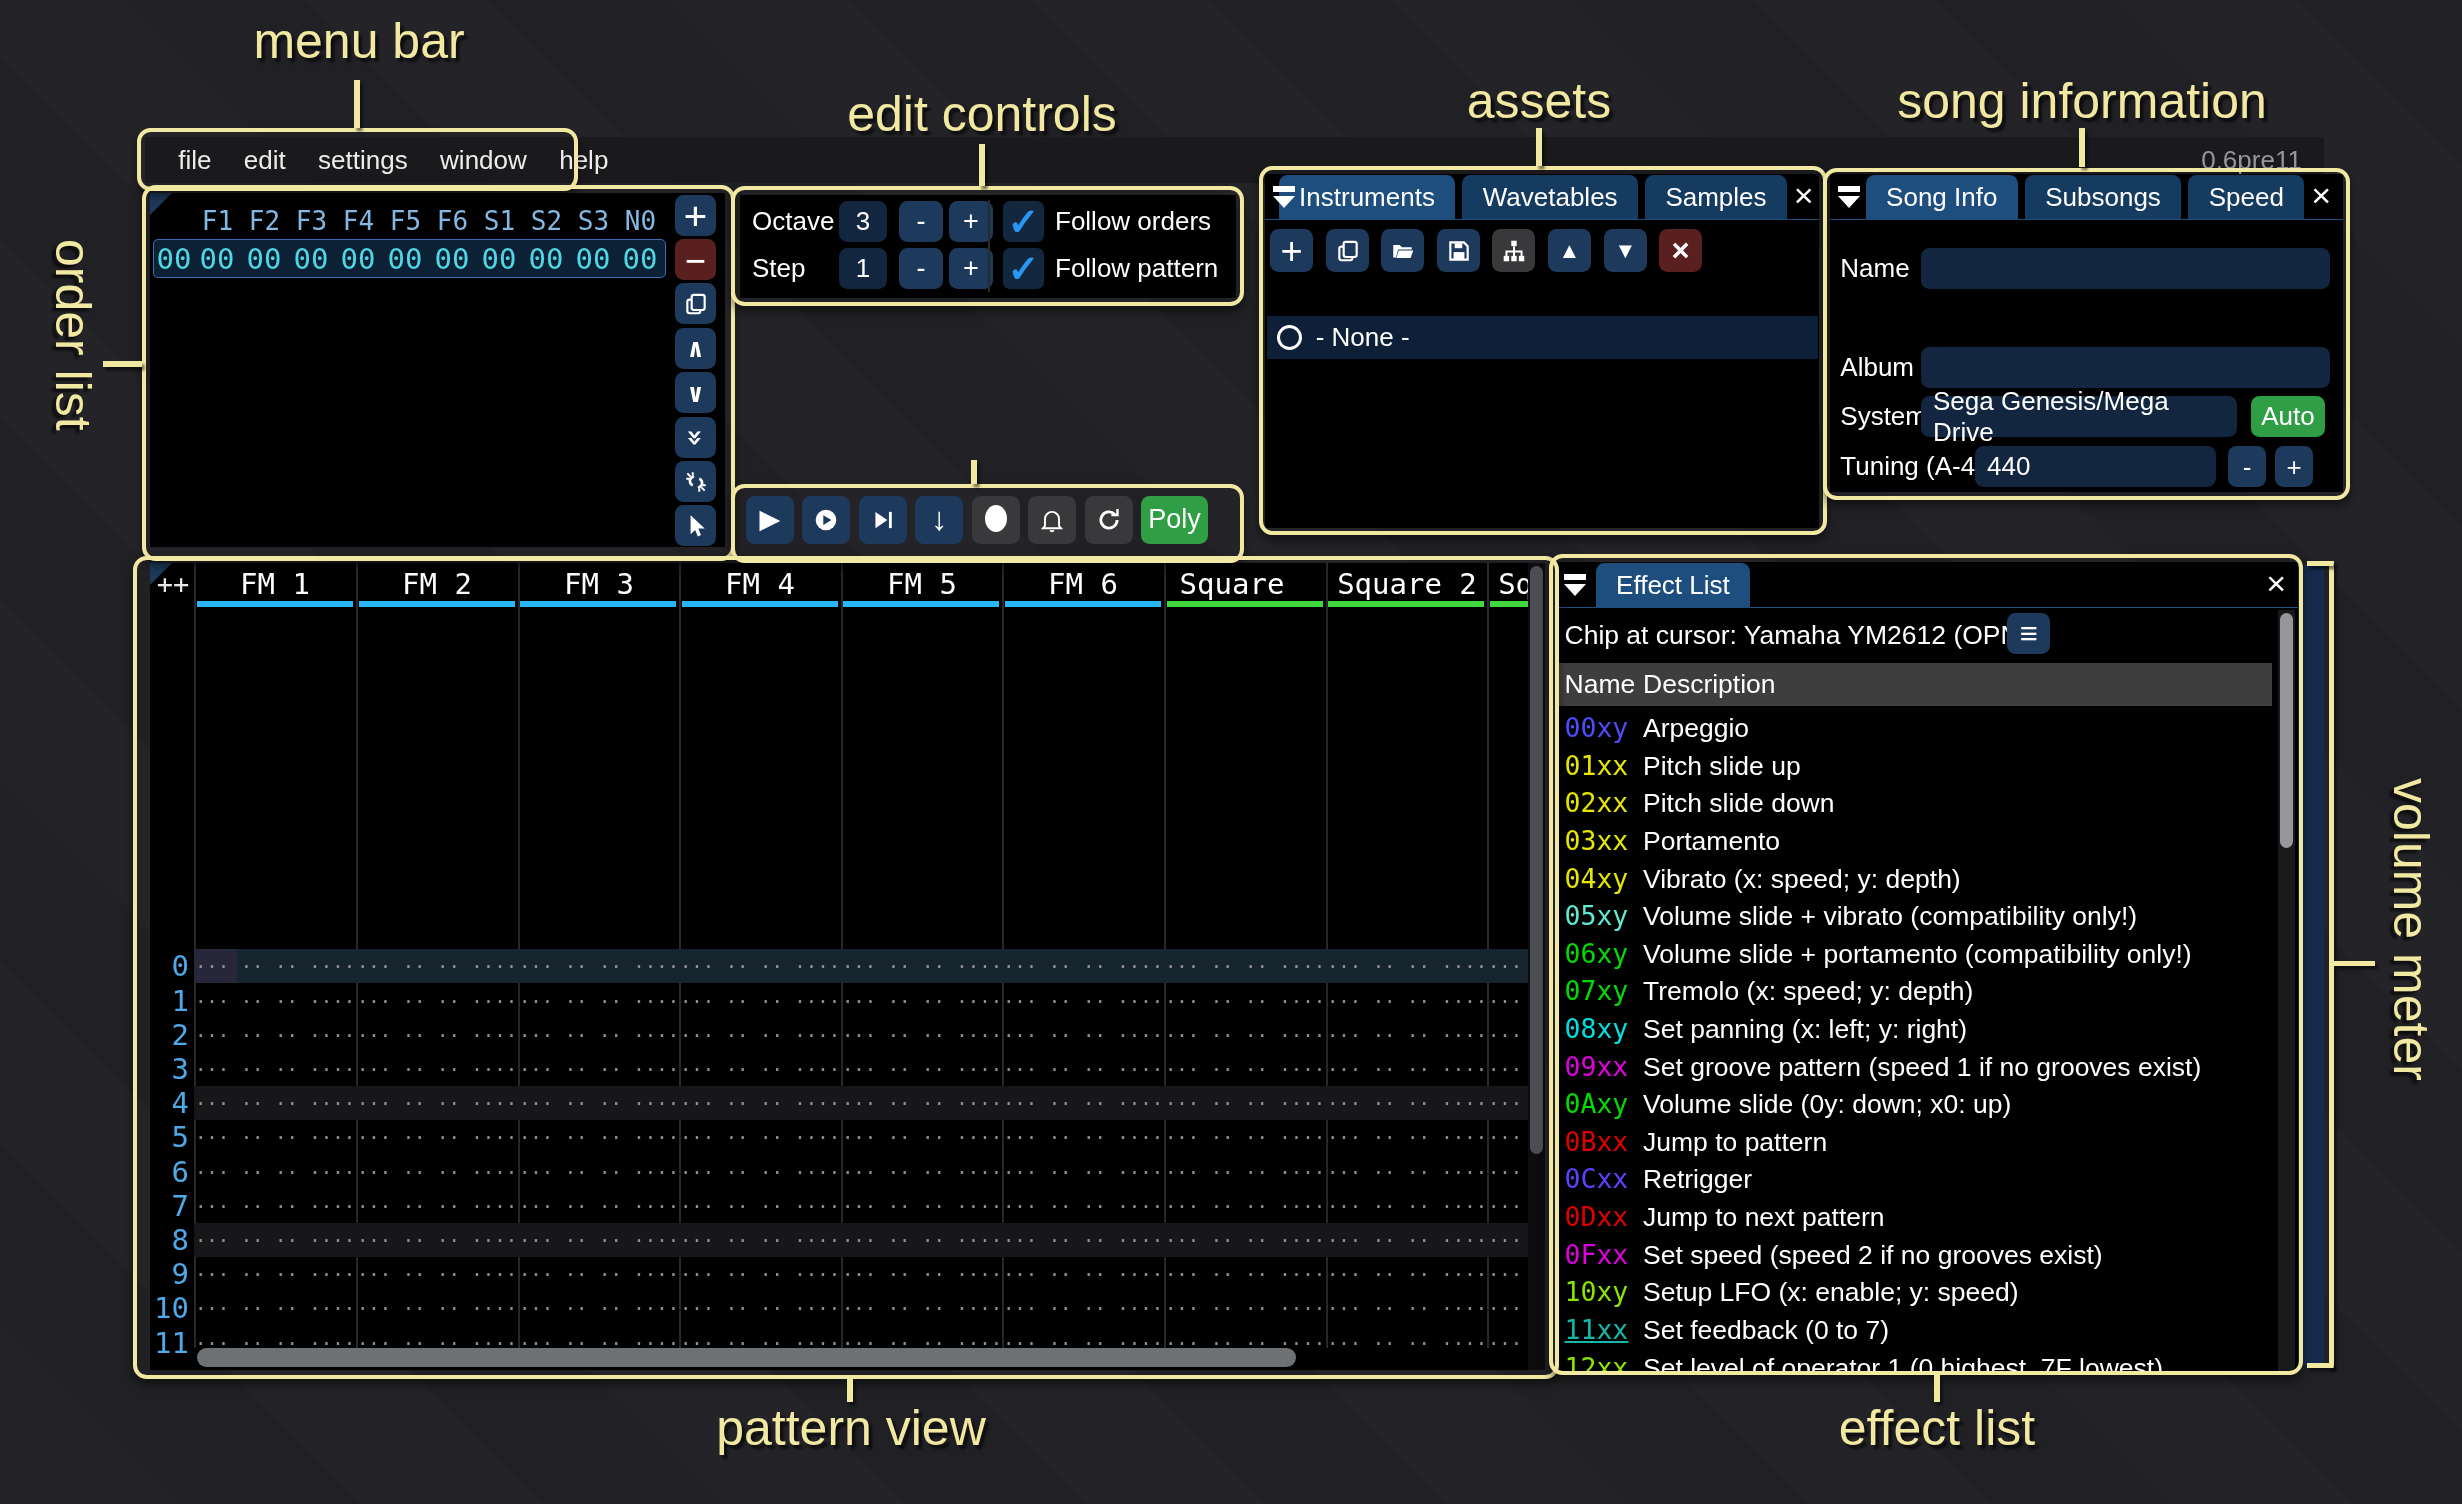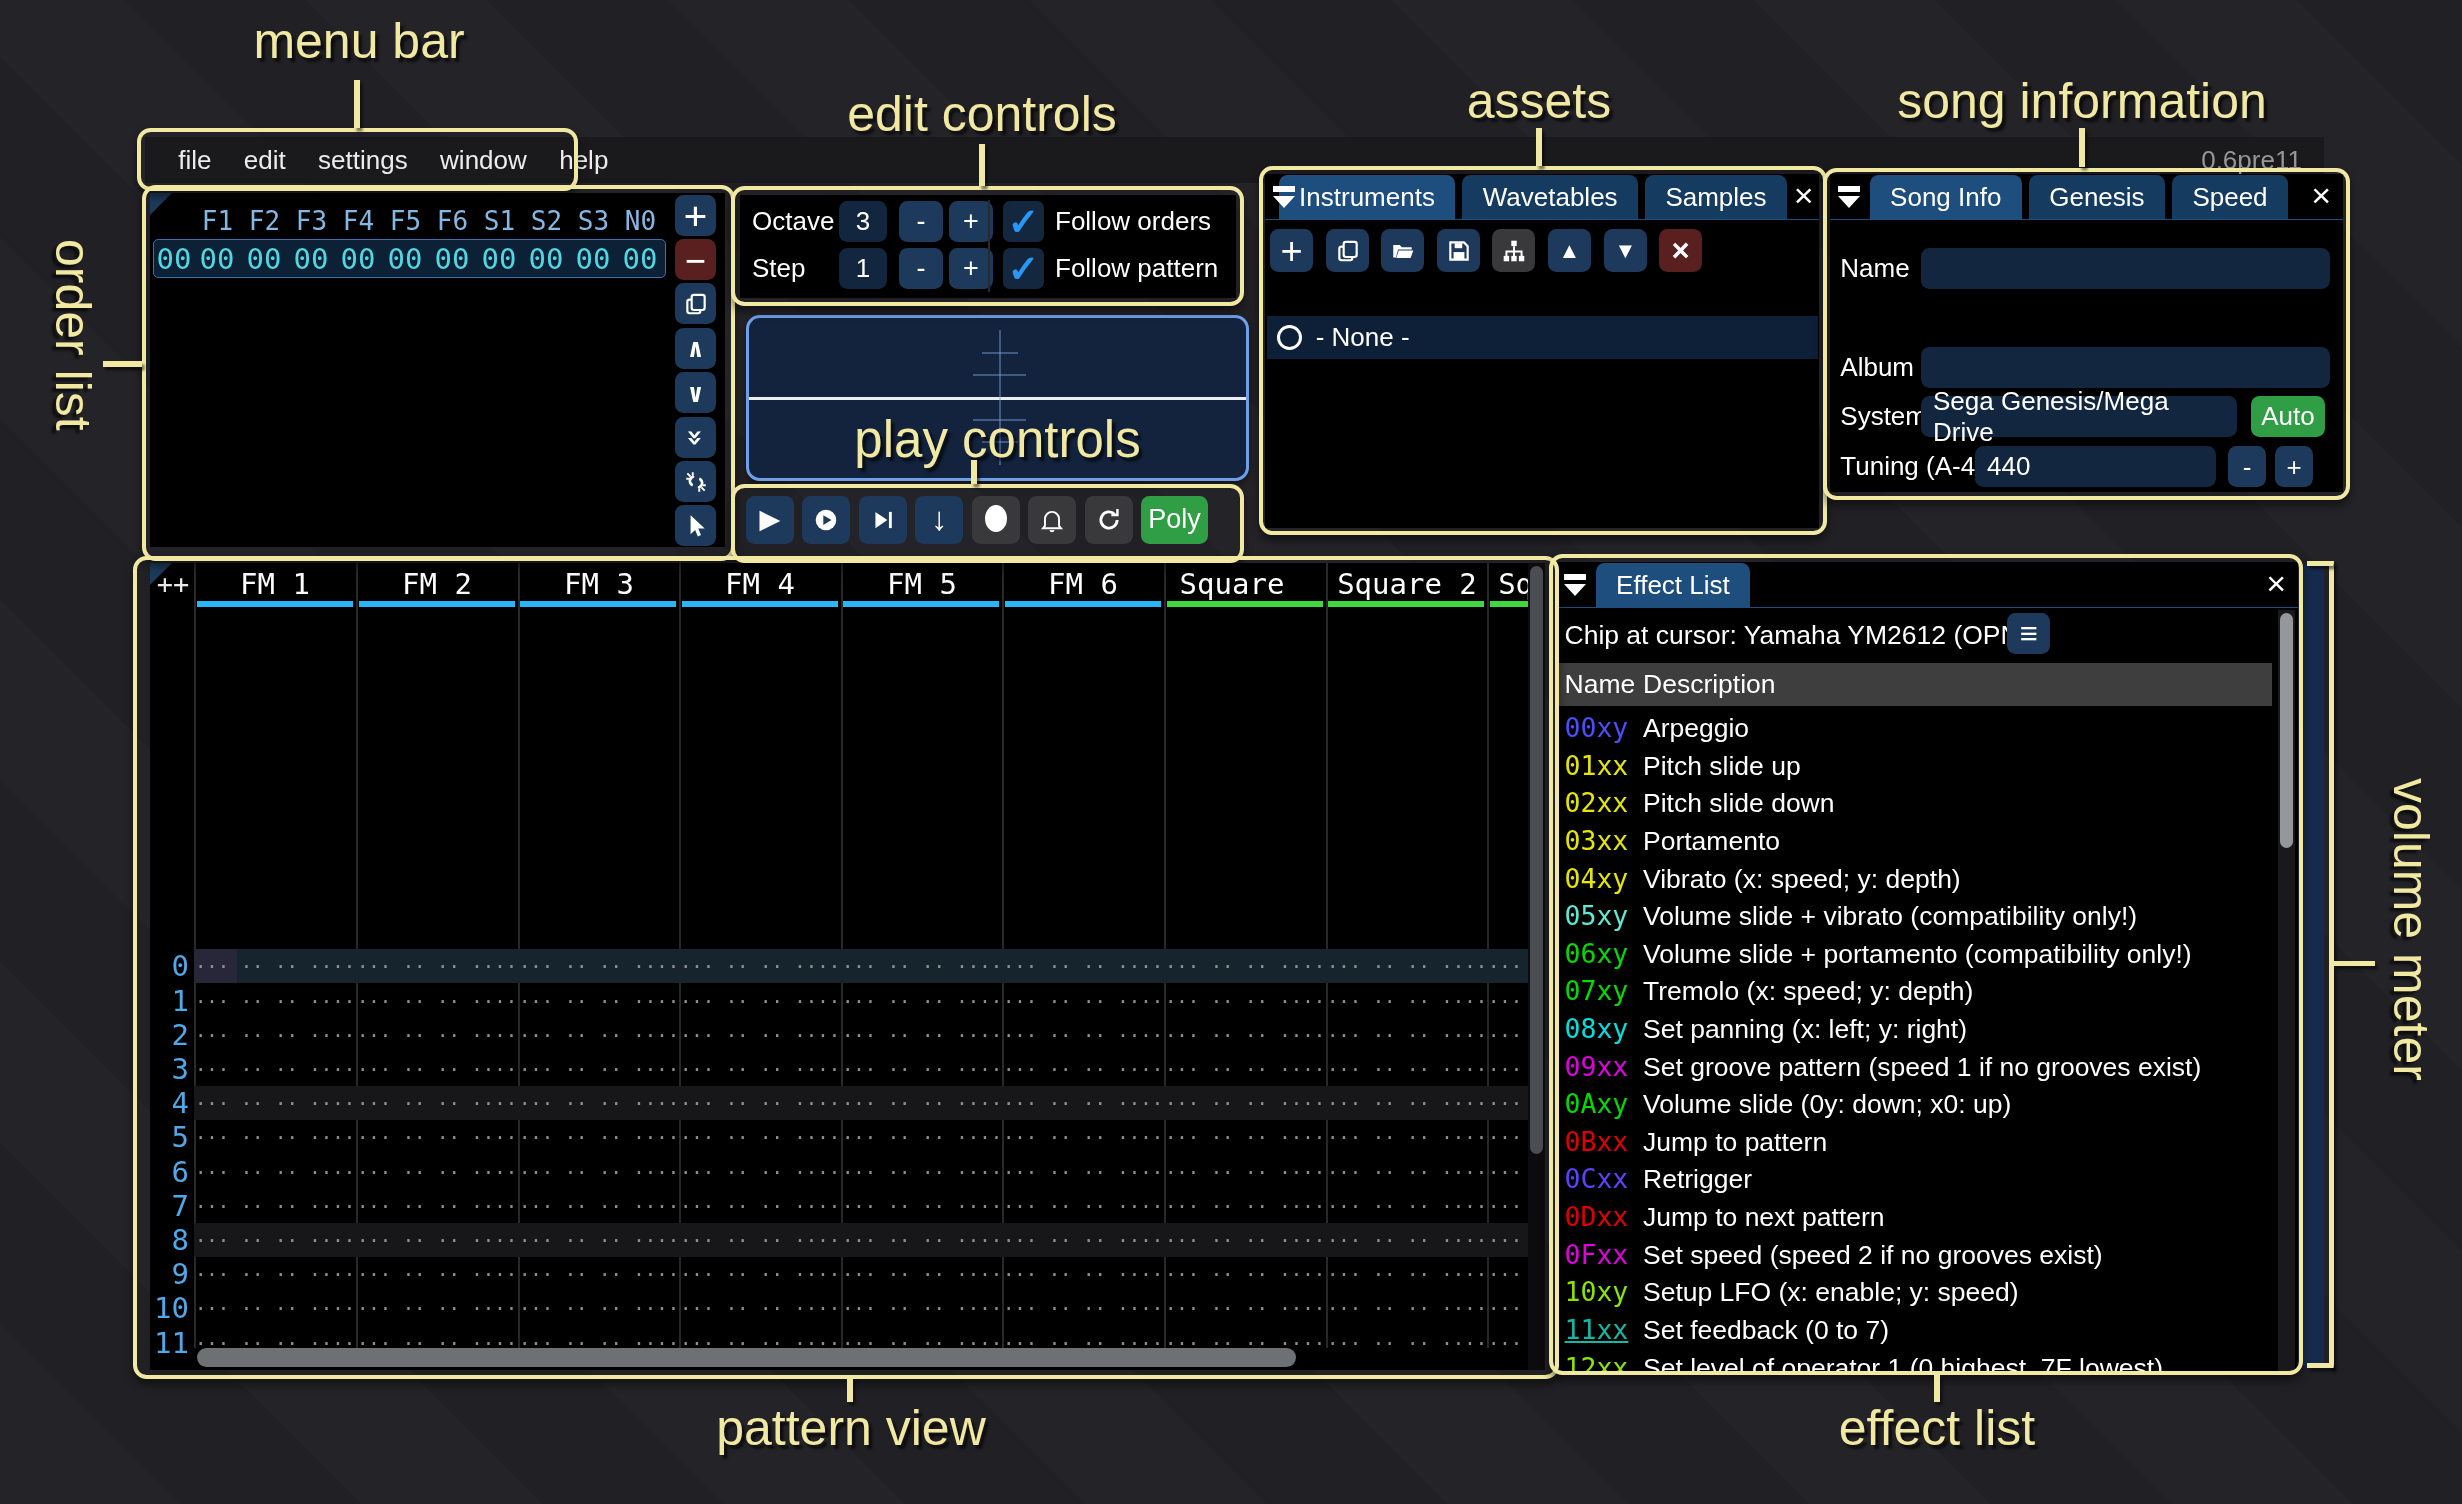--- a/index.html
+++ b/index.html
@@ -223,29 +223,20 @@
           <span class="g g32">+</span>
         </div>
       <div class="cb" style="left:263px;top:0;">
           <span>✓</span>
         </div>
       <div class="cb-label" style="left:315px;">Follow pattern</div>
     </div>
     <div class="abs" style="left:248px;top:5.1px;width:1.7px;height:92px;background:#2a2a2c;"></div>
   </div>
 
-  <div class="osc">
-    <div class="hline"></div>
-    <div class="vline"></div>
-    <div class="tick" style="left:233px;top:34px;width:36px;"></div>
-    <div class="tick" style="left:224px;top:56px;width:53px;"></div>
-    <div class="tick" style="left:224px;top:101px;width:53px;"></div>
-    <div class="tick" style="left:233px;top:123px;width:36px;"></div>
-    <div class="ann-label osc-label">play controls</div>
-  </div>
 
   <div class="abs" style="left:740px;top:494px;width:498px;height:55px;">
     <div id="play-btns">
         <div class="btn blue" style="width: 48px; height: 48px; position: absolute; left: 6px; top: 1.7px;">
           <span><span class="g g32">▶</span></span>
         </div>
         <div class="btn blue" style="width: 48px; height: 48px; position: absolute; left: 62px; top: 1.7px;">
           <span>
             <svg class="ico" width="26" height="26" viewBox="0 0 24 24">
               <circle cx="12" cy="12" r="9.5" fill="#fff"></circle>
@@ -357,21 +348,21 @@
   </div>
 
   <div class="win" style="left:1830px;top:174px;width:513px;height:318px;">
     <div class="tabbar">
       <div class="collapse-icon">
           <div class="bar"></div>
           <div class="tri"></div>
         </div>
       <div id="song-tabs" style="display:flex;align-items:flex-end;">
           <div class="tab active">Song Info</div>
-          <div class="tab">Genesis</div>
+          <div class="tab">Subsongs</div>
           <div class="tab">Speed</div>
         </div>
       <div class="close-x">×</div>
     </div>
     <div class="abs" style="left:0;top:74px;width:100%;height:41px;">
       <div class="si-label">Name</div>
       <div class="input abs" style="left:91px;width:409px;height:41px;padding:0 12px;"></div>
     </div>
     <div class="abs" style="left:0;top:173px;width:100%;height:41px;">
       <div class="si-label">Album</div>

